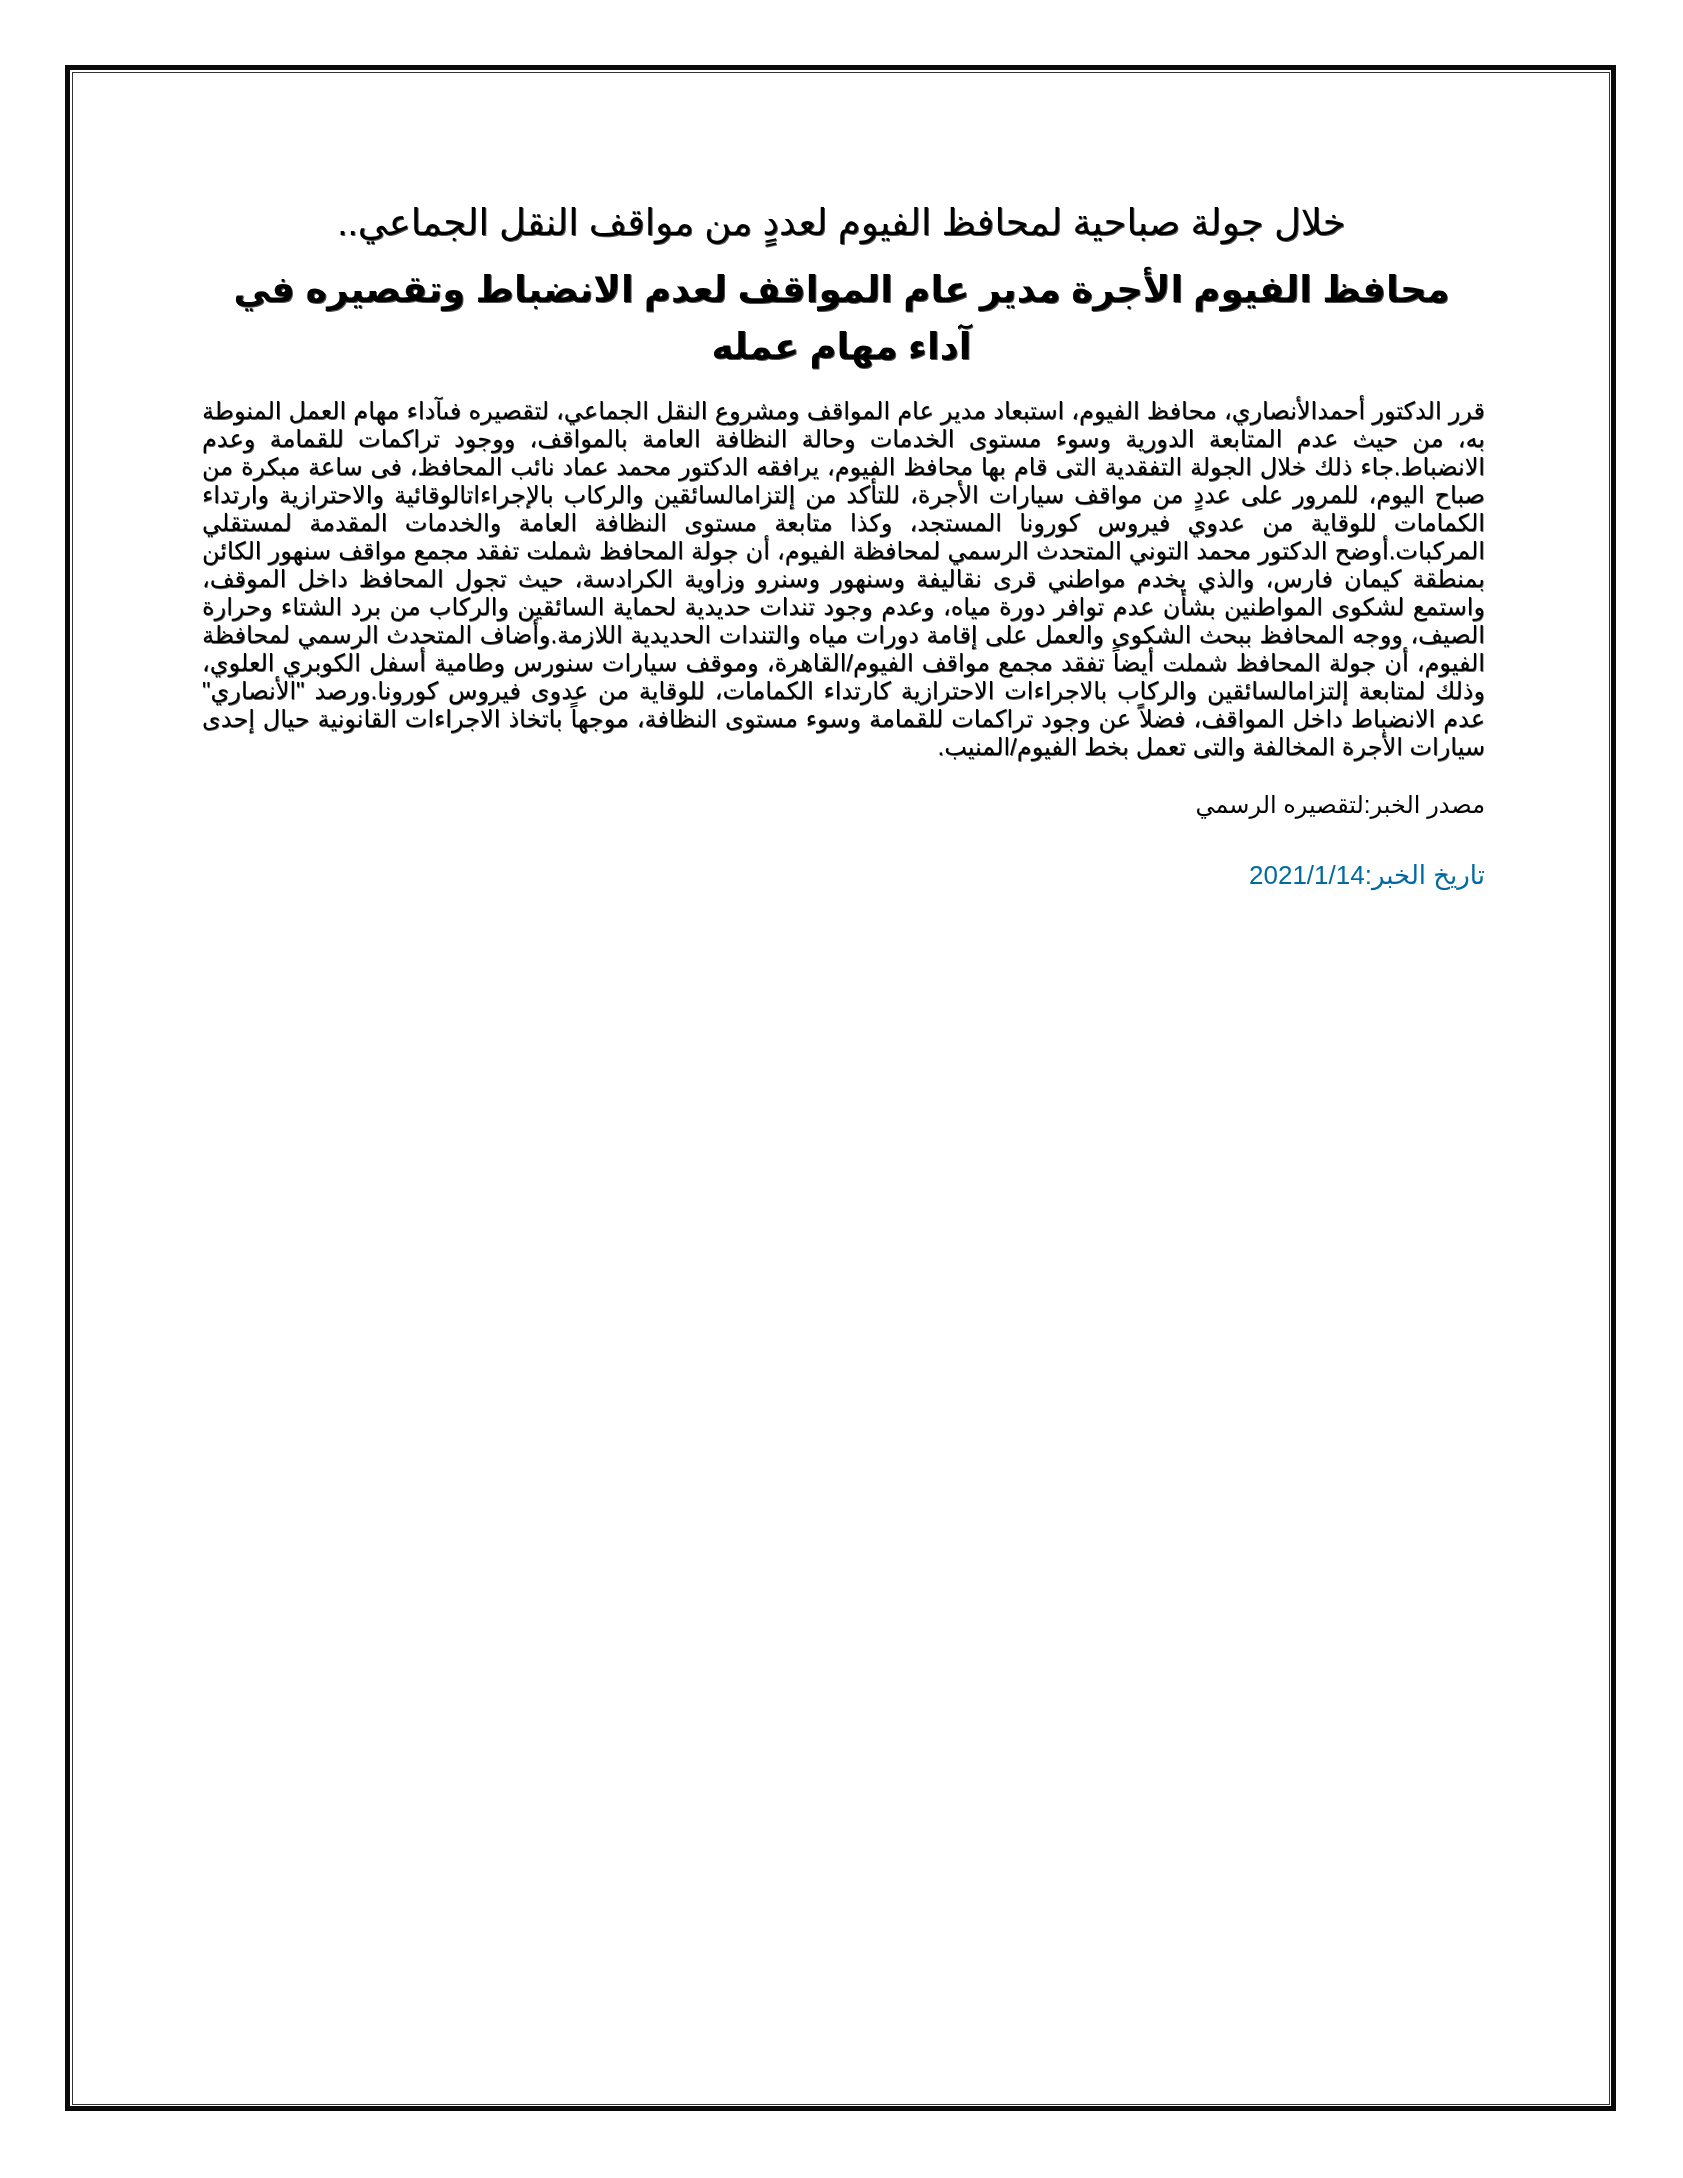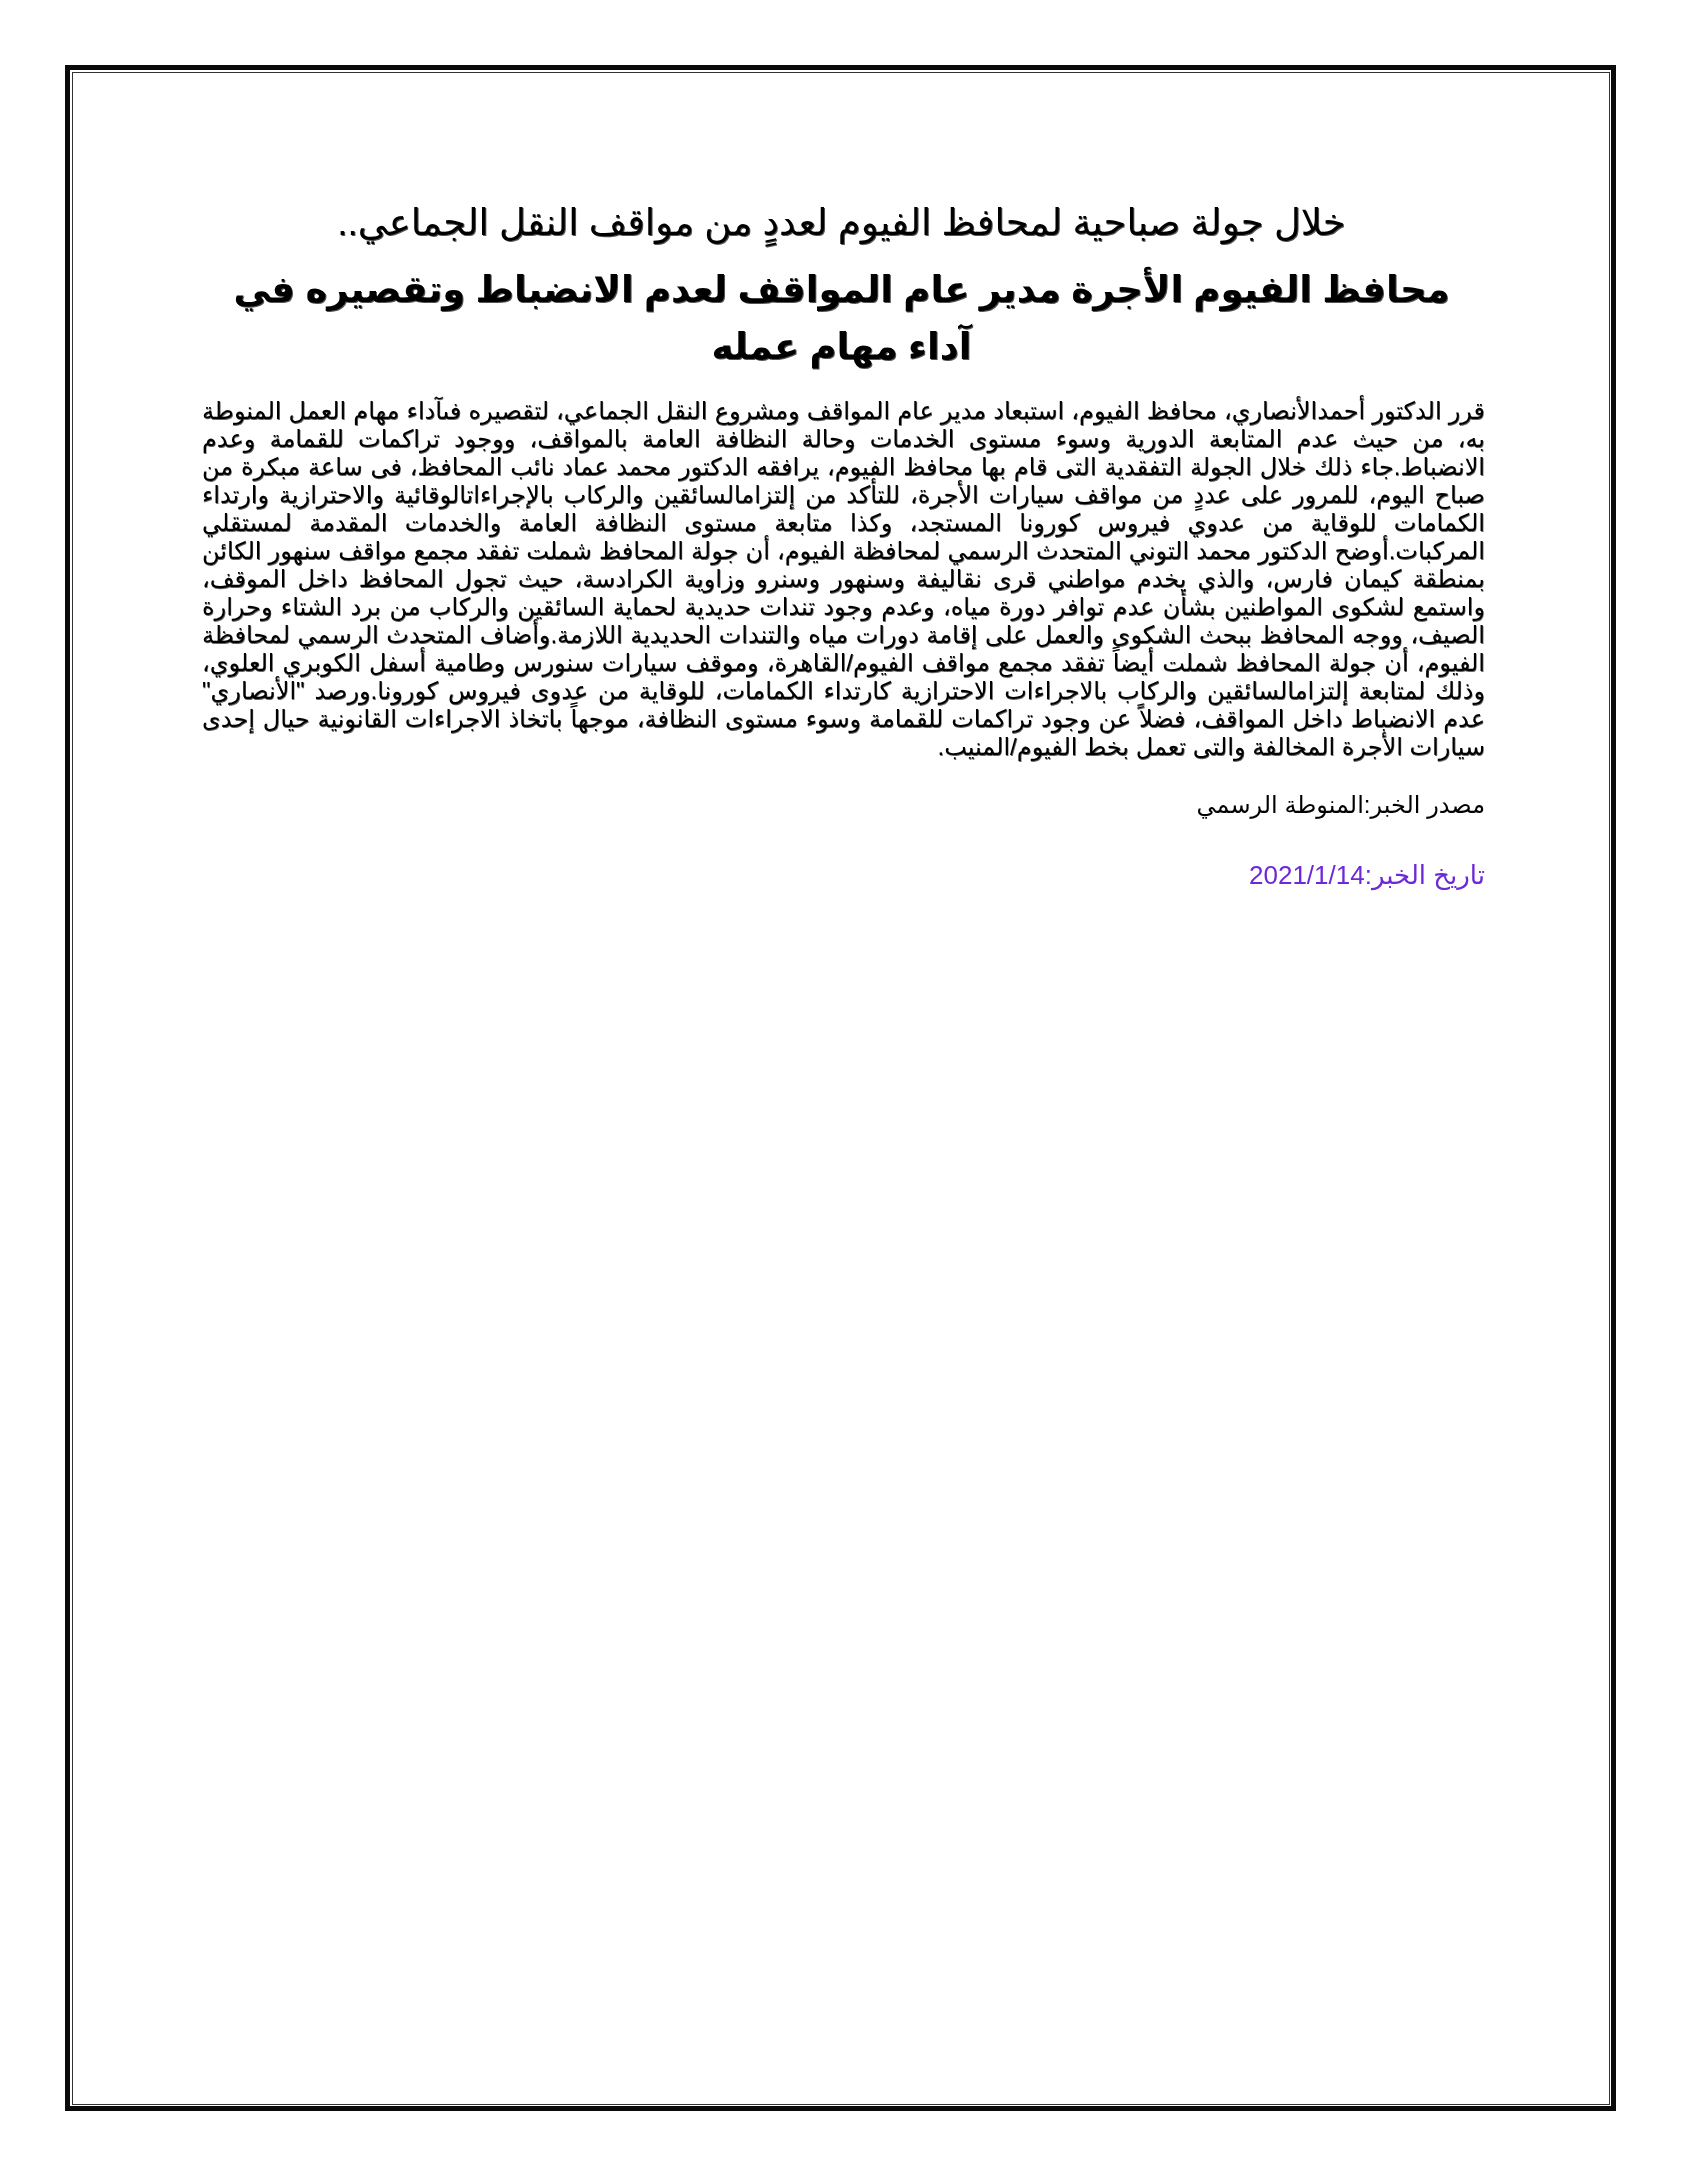--- a/index.html
+++ b/index.html
@@ -69,29 +69,29 @@
       text-align: right;
       font-size: 24px;
       line-height: 40px;
       margin: 0 0 30px 0;
     }
     .date-line {
       text-align: right;
       font-size: 26px;
       line-height: 40px;
       margin: 0;
-      color: #6d28d9;
+      color: #0369a1;
     }
   </style>
 </head>
 <body>
 
 <div class="page-border-outer"></div>
 <div class="page-border-inner"></div>
 
 <div class="content">
   <h1 class="headline-1">خلال جولة صباحية لمحافظ الفيوم لعددٍ من مواقف النقل الجماعي..</h1>
   <h2 class="headline-2">محافظ الفيوم الأجرة مدير عام المواقف لعدم الانضباط وتقصيره في آداء مهام عمله</h2>
   <p class="body-text">قرر الدكتور أحمدالأنصاري، محافظ الفيوم، استبعاد مدير عام المواقف ومشروع النقل الجماعي، لتقصيره فىآداء مهام العمل المنوطة به، من حيث عدم المتابعة الدورية وسوء مستوى الخدمات وحالة النظافة العامة بالمواقف، ووجود تراكمات للقمامة وعدم الانضباط.جاء ذلك خلال الجولة التفقدية التى قام بها محافظ الفيوم، يرافقه الدكتور محمد عماد نائب المحافظ، فى ساعة مبكرة من صباح اليوم، للمرور على عددٍ من مواقف سيارات الأجرة، للتأكد من إلتزامالسائقين والركاب بالإجراءاتالوقائية والاحترازية وارتداء الكمامات للوقاية من عدوي فيروس كورونا المستجد، وكذا متابعة مستوى النظافة العامة والخدمات المقدمة لمستقلي المركبات.أوضح الدكتور محمد التوني المتحدث الرسمي لمحافظة الفيوم، أن جولة المحافظ شملت تفقد مجمع مواقف سنهور الكائن بمنطقة كيمان فارس، والذي يخدم مواطني قرى نقاليفة وسنهور وسنرو وزاوية الكرادسة، حيث تجول المحافظ داخل الموقف، واستمع لشكوى المواطنين بشأن عدم توافر دورة مياه، وعدم وجود تندات حديدية لحماية السائقين والركاب من برد الشتاء وحرارة الصيف، ووجه المحافظ ببحث الشكوى والعمل على إقامة دورات مياه والتندات الحديدية اللازمة.وأضاف المتحدث الرسمي لمحافظة الفيوم، أن جولة المحافظ شملت أيضاً تفقد مجمع مواقف الفيوم/القاهرة، وموقف سيارات سنورس وطامية أسفل الكوبري العلوي، وذلك لمتابعة إلتزامالسائقين والركاب بالاجراءات الاحترازية كارتداء الكمامات، للوقاية من عدوى فيروس كورونا.ورصد "الأنصاري" عدم الانضباط داخل المواقف، فضلاً عن وجود تراكمات للقمامة وسوء مستوى النظافة، موجهاً باتخاذ الاجراءات القانونية حيال إحدى سيارات الأجرة المخالفة والتى تعمل بخط الفيوم/المنيب.</p>
-  <p class="meta-line">مصدر الخبر:المنوطة الرسمي</p>
+  <p class="meta-line">مصدر الخبر:لتقصيره الرسمي</p>
   <p class="date-line">تاريخ الخبر:2021/1/14</p>
 </div>
 
 
 </body></html>

